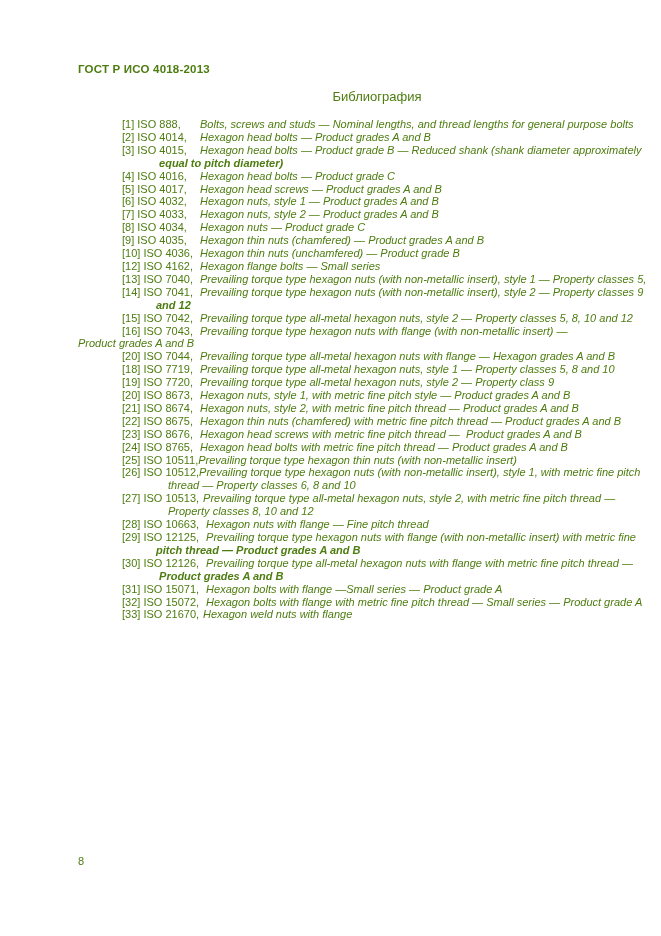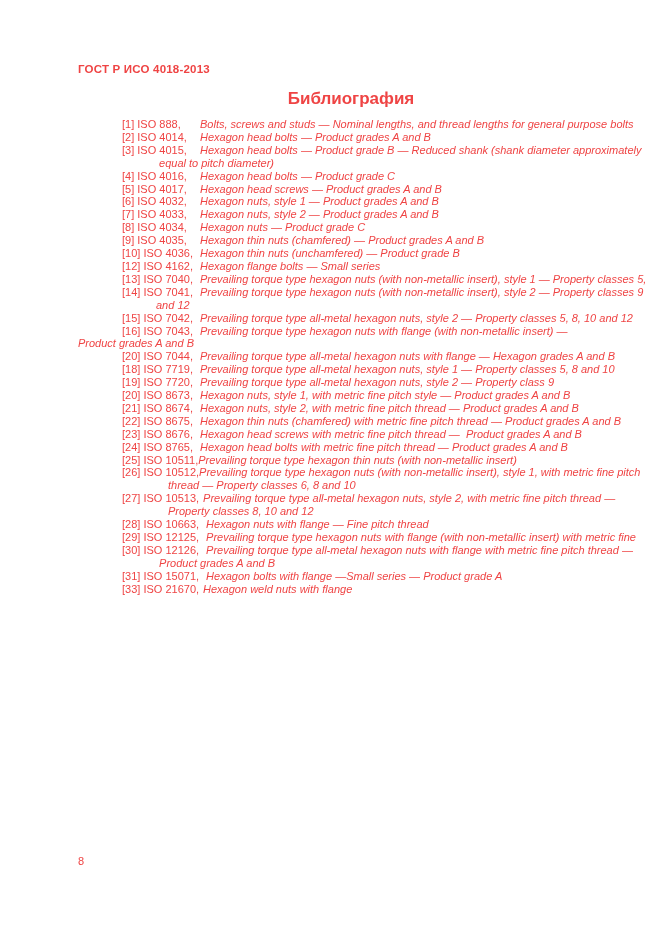--- a/index.html
+++ b/index.html
@@ -1,41 +1,41 @@
 <!DOCTYPE html>
 <html><head>
 <meta charset="utf-8">
 <style>
   html,body{margin:0;padding:0;background:#ffffff;}
   .page{
     position:relative;
     width:661px;height:936px;
     background:#ffffff;
-    color:#ef4444;
+    color:#4d7c0f;
     font-family:"Liberation Sans",sans-serif;
     overflow:hidden;
   }
   .doc-header{
     position:absolute;left:78px;top:63px;
     font-size:11.5px;font-weight:bold;letter-spacing:.2px;
     white-space:pre;
   }
   .doc-title{
-    position:absolute;left:68px;top:89px;width:566px;
-    text-align:center;font-size:17px;font-weight:bold;
+    position:absolute;left:94px;top:89px;width:566px;
+    text-align:center;font-size:13px;font-weight:normal;
   }
   .bib{
     position:absolute;left:78px;top:118px;width:560px;
     font-size:11px;
   }
   .line{white-space:pre;line-height:12.9px;}
   .label{display:inline-block;min-width:78px;font-style:normal;padding-left:44px;}
   .label.tight{min-width:0;}
   .desc{font-style:italic;}
-  .cont-col{padding-left:78px;}
+  .cont-col{padding-left:78px;font-weight:bold;}
   .cont-deep{padding-left:90px;}
   .cont-margin{padding-left:0;}
   .page-number{
     position:absolute;left:78px;top:855px;font-size:11px;
   }
 </style>
 </head>
 <body>
 
 <div class="page">
@@ -123,26 +123,30 @@
       </div>
       <div>
         <div class="line"><span class="label">[27] ISO 10513,</span><span class="desc"> Prevailing torque type all-metal hexagon nuts, style 2, with metric fine pitch thread —</span></div>
         <div class="line desc cont-deep">Property classes 8, 10 and 12</div>
       </div>
       <div>
         <div class="line"><span class="label">[28] ISO 10663,</span><span class="desc">  Hexagon nuts with flange — Fine pitch thread</span></div>
       </div>
       <div>
         <div class="line"><span class="label">[29] ISO 12125,</span><span class="desc">  Prevailing torque type hexagon nuts with flange (with non-metallic insert) with metric fine</span></div>
+        <div class="line desc cont-col">pitch thread — Product grades A and B</div>
       </div>
       <div>
         <div class="line"><span class="label">[30] ISO 12126,</span><span class="desc">  Prevailing torque type all-metal hexagon nuts with flange with metric fine pitch thread —</span></div>
         <div class="line desc cont-col"> Product grades A and B</div>
       </div>
       <div>
         <div class="line"><span class="label">[31] ISO 15071,</span><span class="desc">  Hexagon bolts with flange —Small series — Product grade A</span></div>
       </div>
       <div>
+        <div class="line"><span class="label">[32] ISO 15072,</span><span class="desc">  Hexagon bolts with flange with metric fine pitch thread — Small series — Product grade A</span></div>
+      </div>
+      <div>
         <div class="line"><span class="label">[33] ISO 21670,</span><span class="desc"> Hexagon weld nuts with flange</span></div>
       </div>
     </div>
   <div class="page-number">8</div>
 </div>
 
 </body></html>

